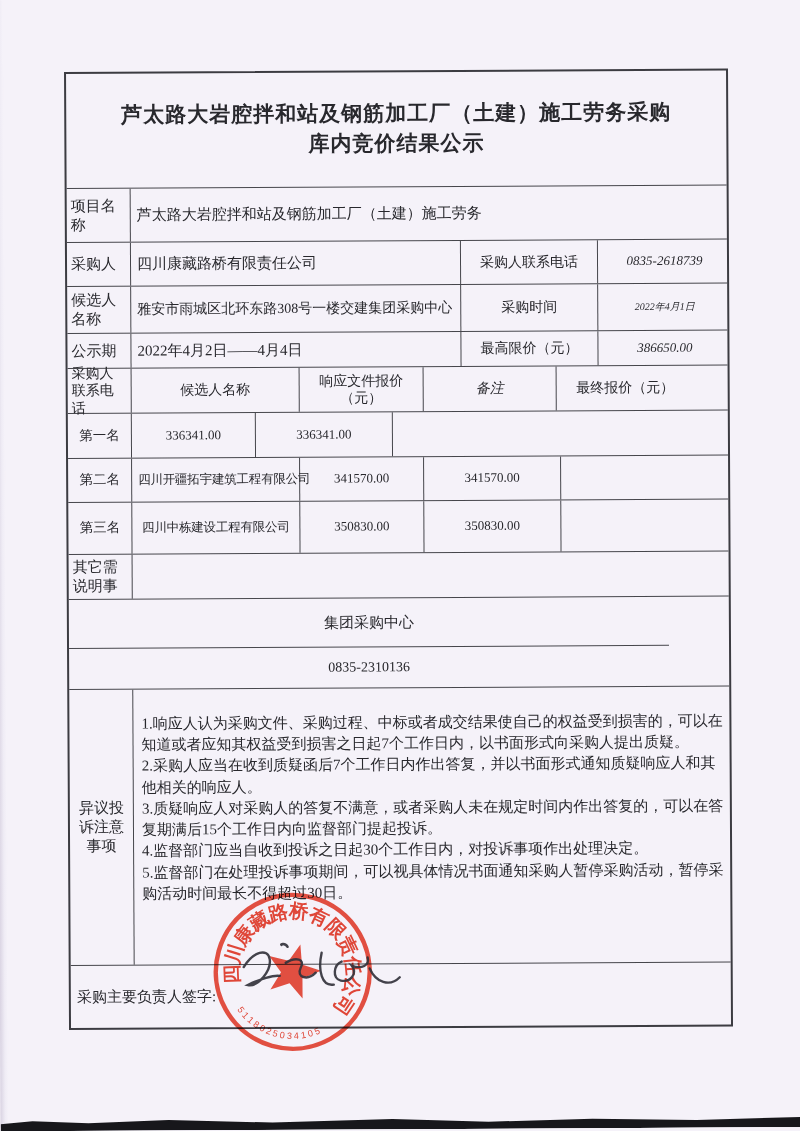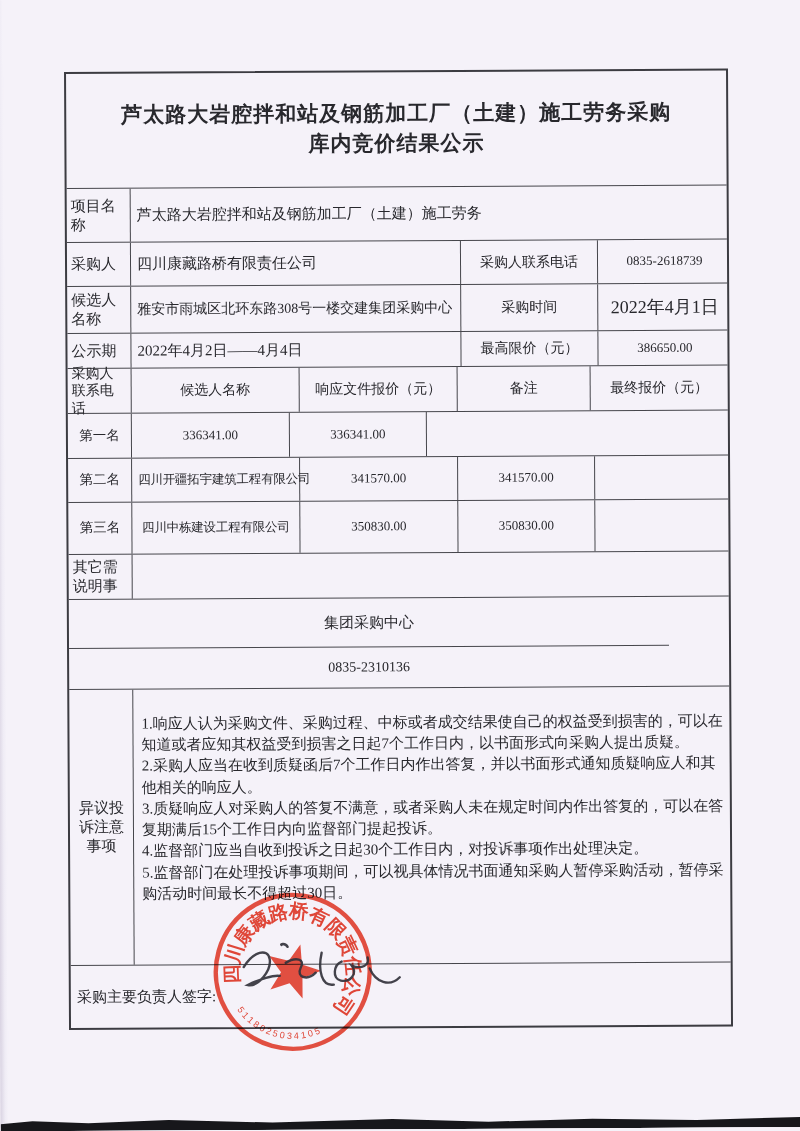--- a/index.html
+++ b/index.html
@@ -39,23 +39,23 @@
     border-right:1.5px solid #46464c;
     box-sizing:border-box;
     display:flex;align-items:center;
     padding:2px 6px;
     line-height:1.25;
     word-break:break-all;
   }
   .tcell:last-child{border-right:none;}
   .c0{width:64px;flex:0 0 auto;padding:2px 4px;}
   .c1{width:168px;flex:0 0 auto;}
-  .c2{width:158px;flex:0 0 auto;font-family:Liberation Serif, serif;}
+  .c2{width:124px;flex:0 0 auto;font-family:Liberation Serif, serif;}
   .c3{width:137px;flex:0 0 auto;}
-  .c4{width:133px;flex:0 0 auto;}
+  .c4{width:133px;flex:0 0 auto;font-style:italic;}
   .span14{width:600px;flex:0 0 auto;}
   .span12{width:330px;flex:0 0 auto;}
   .center{justify-content:center;text-align:center;}
   .title-block{
     height:114px;display:flex;flex-direction:column;
     justify-content:center;align-items:center;
     border-bottom:1.5px solid #46464c;
     font-weight:bold;font-size:21px;letter-spacing:1px;line-height:1.42;
   }
   .names{font-size:12.5px;white-space:nowrap;overflow:visible;letter-spacing:-0.2px;}
@@ -99,21 +99,21 @@
       <div class="tcell c0">采购人</div>
       <div class="tcell span12">四川康藏路桥有限责任公司</div>
       <div class="tcell c3 center hdr">采购人联系电话</div>
       <div class="tcell c4 center nums">0835-2618739</div>
     </div>
 
     <div class="trow" style="height:47px">
       <div class="tcell c0">候选人名称</div>
       <div class="tcell span12" style="font-size:14px">雅安市雨城区北环东路308号一楼交建集团采购中心</div>
       <div class="tcell c3 center hdr">采购时间</div>
-      <div class="tcell c4 center" style="font-size:18px">2022年4月1日</div>
+      <div class="tcell c4 center" style="font-size:10px">2022年4月1日</div>
     </div>
 
     <div class="trow" style="height:35px">
       <div class="tcell c0">公示期</div>
       <div class="tcell span12">2022年4月2日——4月4日</div>
       <div class="tcell c3 center hdr">最高限价（元）</div>
       <div class="tcell c4 center nums">386650.00</div>
     </div>
 
     <div class="trow hdr" style="height:45px">

